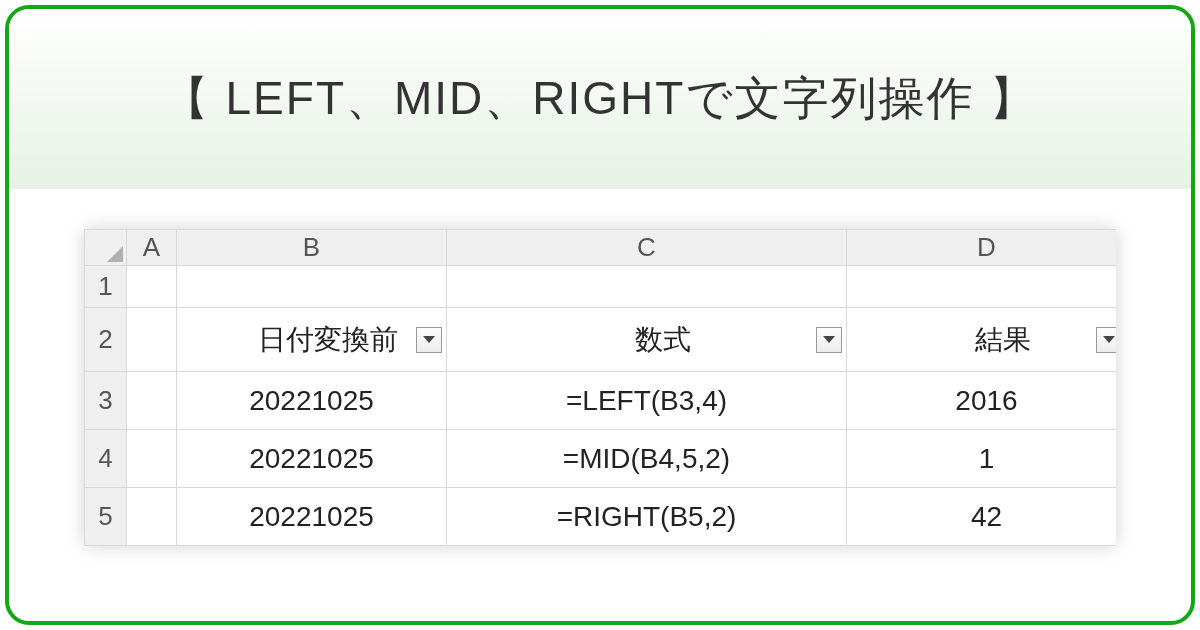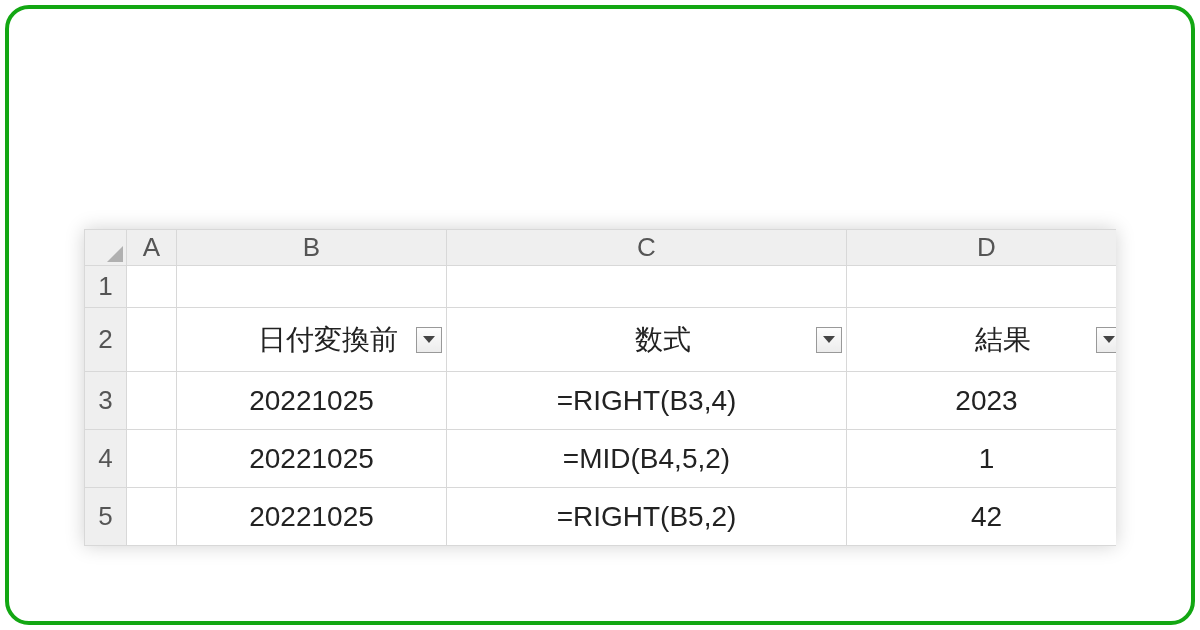--- a/index.html
+++ b/index.html
@@ -136,20 +136,23 @@
     .col-rownum { width: 42px; }
     .col-a { width: 50px; }
     .col-b { width: 270px; }
     .col-c { width: 400px; }
     .col-d { width: 280px; }
   </style>
 </head>
 <body>
 
 <div class="outer-frame">
+  <div class="title-area">
+    <div class="title-text">【 LEFT、MID、RIGHTで文字列操作 】</div>
+  </div>
 
   <div class="spreadsheet-area">
     <table class="sheet">
       <colgroup>
         <col class="col-rownum">
         <col class="col-a">
         <col class="col-b">
         <col class="col-c">
         <col class="col-d">
       </colgroup>
@@ -184,22 +187,22 @@
         <td class="header-cell">
           <span>結果</span>
           <span class="filter-btn"></span>
         </td>
       </tr>
 
       <tr>
         <td class="rowhead">3</td>
         <td class="cell"></td>
         <td class="cell">20221025</td>
-        <td class="cell">=RIGHT(B3,4)</td>
-        <td class="cell">2023</td>
+        <td class="cell">=LEFT(B3,4)</td>
+        <td class="cell">2016</td>
       </tr>
 
       <tr>
         <td class="rowhead">4</td>
         <td class="cell"></td>
         <td class="cell">20221025</td>
         <td class="cell">=MID(B4,5,2)</td>
         <td class="cell">1</td>
       </tr>
 

